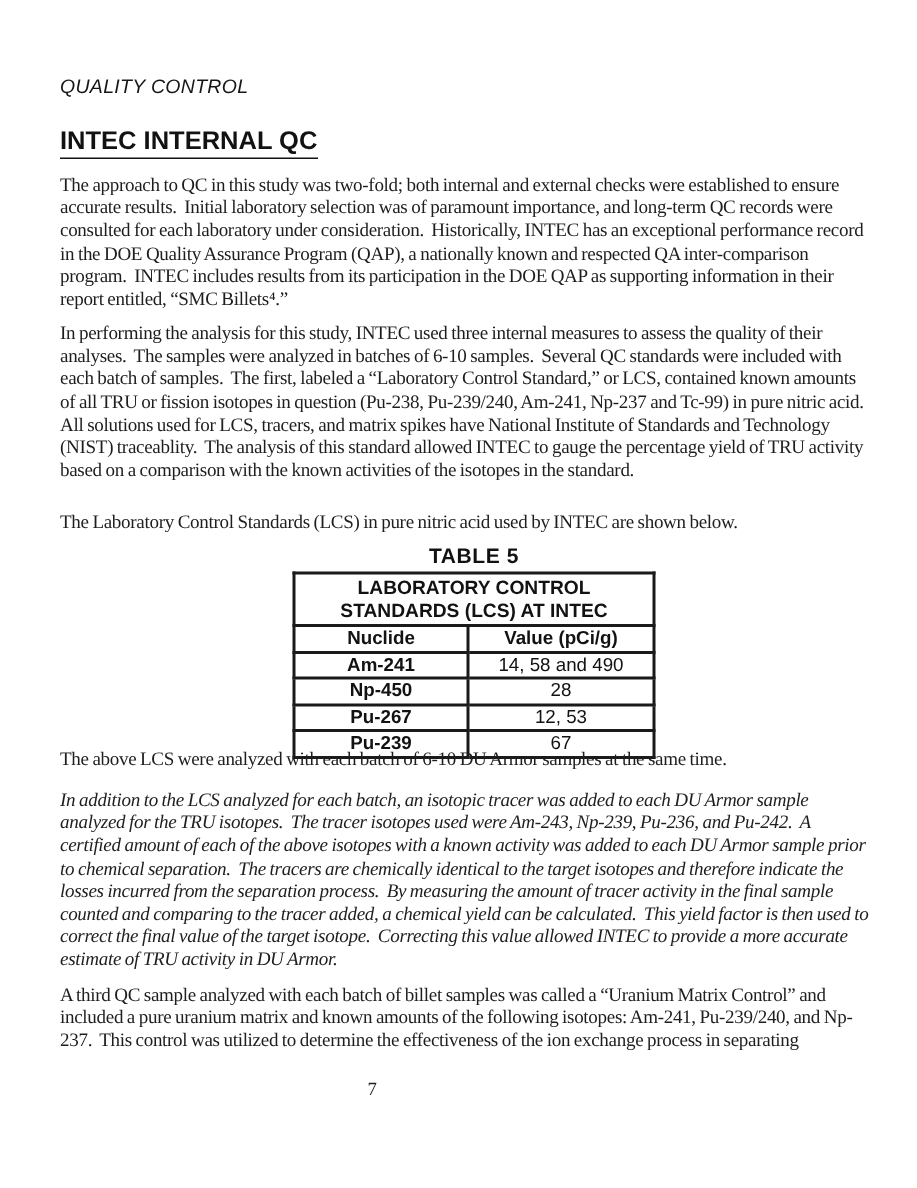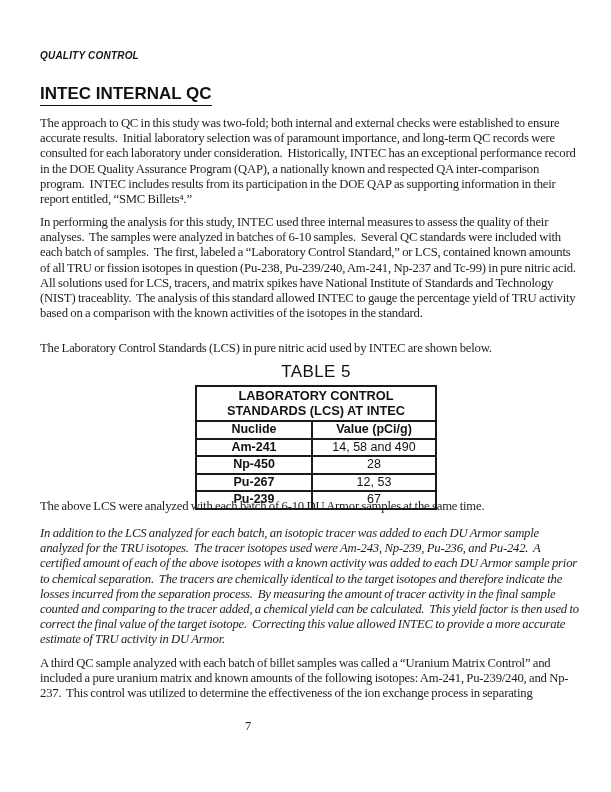--- a/index.html
+++ b/index.html
@@ -21,23 +21,23 @@
     background: #ffffff;
   }
   .blk {
     position: absolute;
     left: 40px;
     width: 542px;
   }
   .h1 {
     top: 50px;
     font-family: "Liberation Sans", sans-serif;
-    font-weight: bold;
+    font-weight: normal;
     font-style: italic;
-    font-size: 10px;
+    font-size: 13px;
     letter-spacing: 0.2px;
     color: #161616;
   }
   .h2 {
     top: 84px;
     font-family: "Liberation Sans", sans-serif;
     font-weight: bold;
     font-size: 17px;
     color: #121212;
   }
@@ -64,22 +64,22 @@
   .tablewrap {
     position: absolute;
     top: 362px;
     left: 195px;
     width: -moz-fit-content;
     width: fit-content;
   }
   .table-title {
     text-align: center;
     font-family: "Liberation Sans", sans-serif;
-    font-weight: normal;
-    font-size: 17px;
+    font-weight: bold;
+    font-size: 14px;
     letter-spacing: 0.4px;
     color: #121212;
     margin-bottom: 3px;
   }
   table.lcs {
     border-collapse: collapse;
     font-family: "Liberation Sans", sans-serif;
     color: #121212;
     background: #fff;
   }

